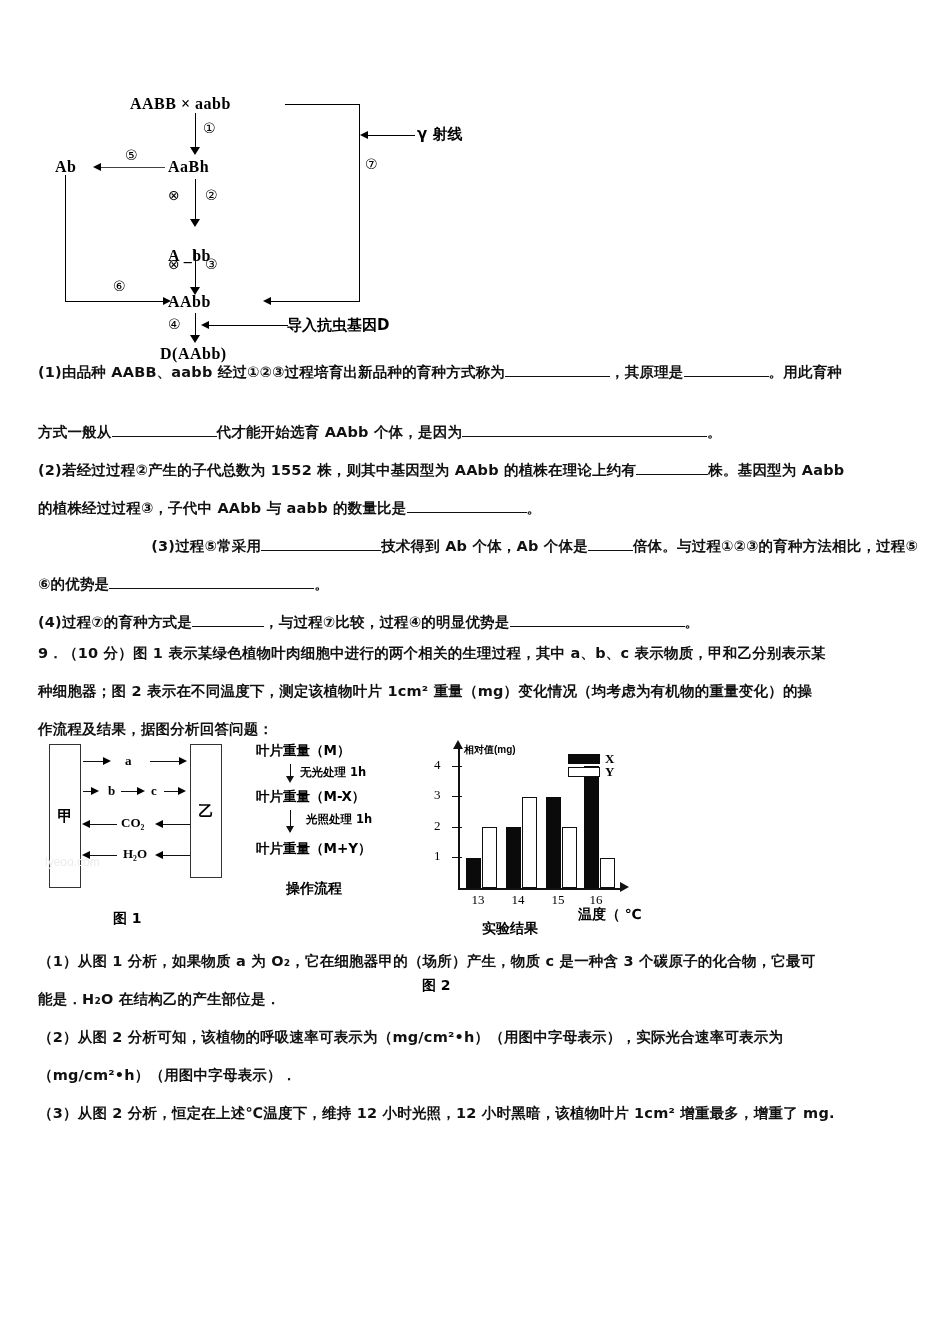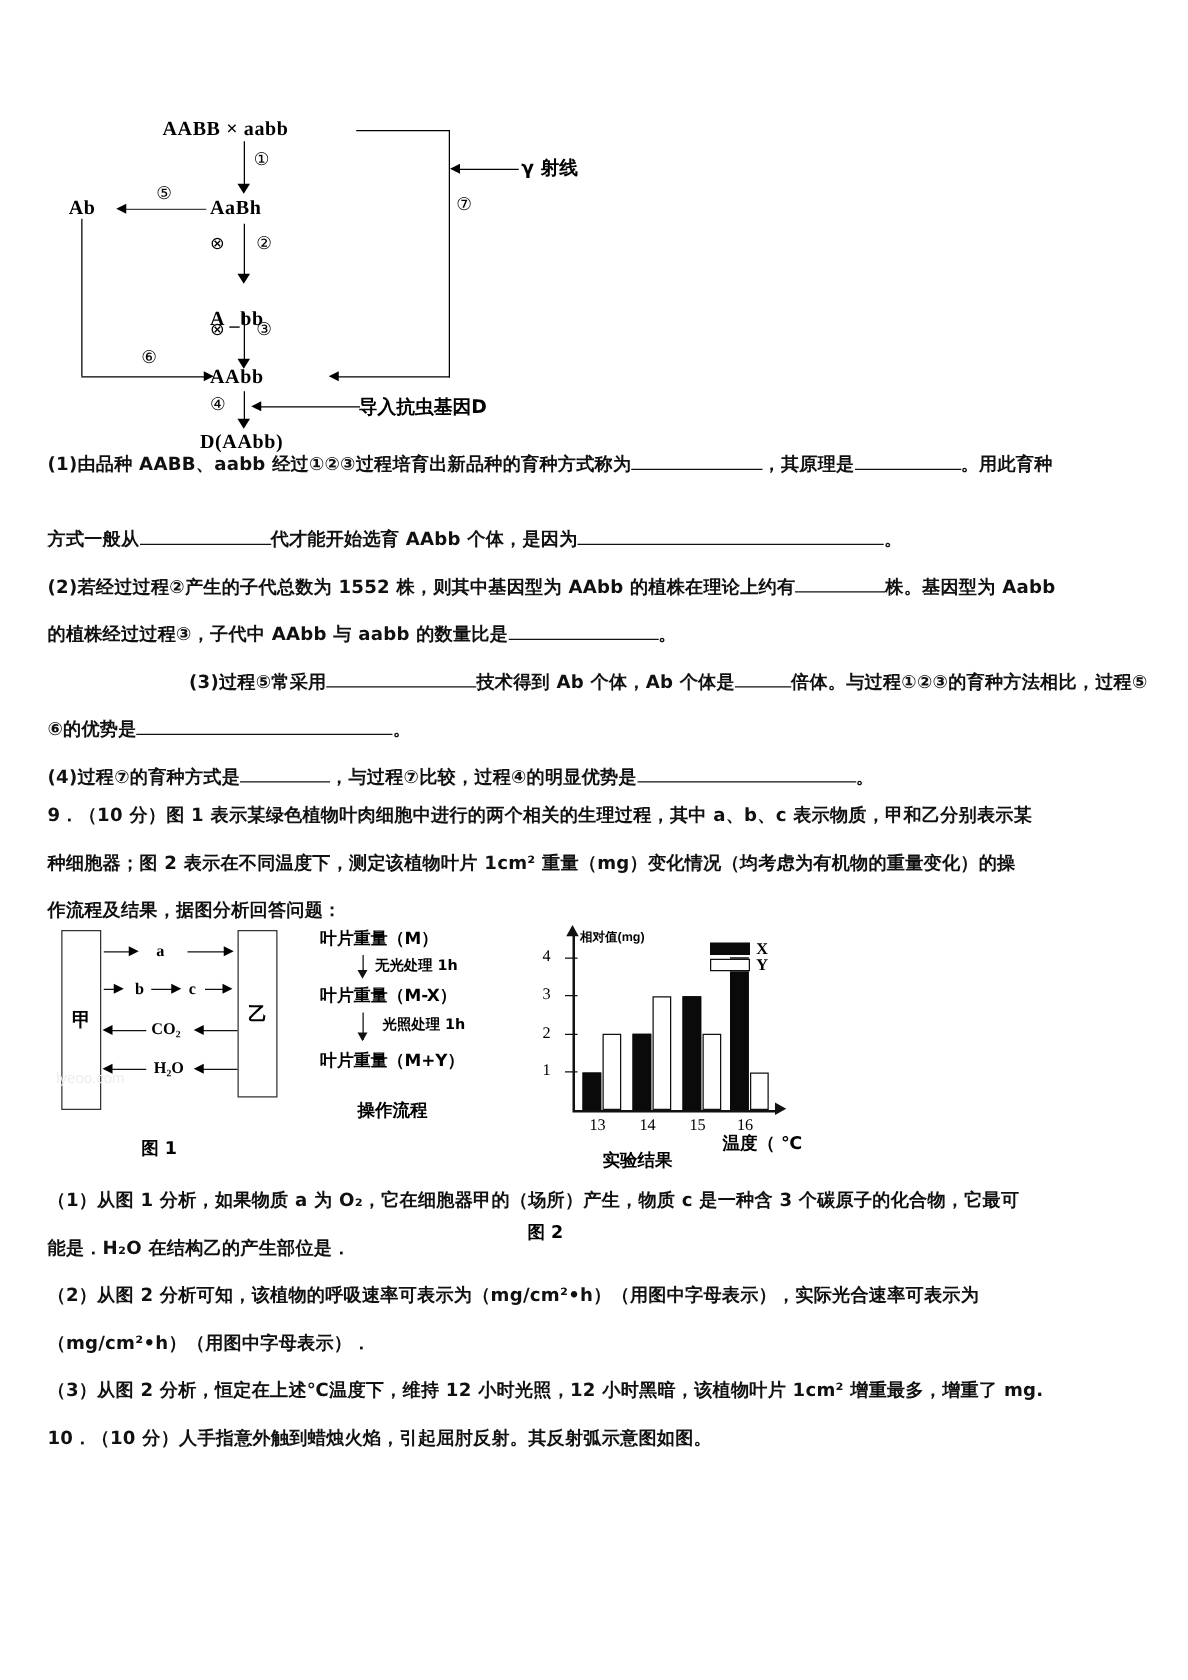--- a/index.html
+++ b/index.html
@@ -524,15 +524,14 @@
   </div>
 
   <div class="watermark">lyeoo.com</div>
 
   <div class="qtext" style="top:942px;">（1）从图 1 分析，如果物质 a 为 O₂，它在细胞器甲的（场所）产生，物质 c 是一种含 3 个碳原子的化合物，它最可</div>
   <div class="qtext" style="top:980px;">能是．H₂O 在结构乙的产生部位是．</div>
   <div class="qtext" style="top:1018px;">（2）从图 2 分析可知，该植物的呼吸速率可表示为（mg/cm²•h）（用图中字母表示），实际光合速率可表示为</div>
   <div class="qtext" style="top:1056px;">（mg/cm²•h）（用图中字母表示）．</div>
   <div class="qtext" style="top:1094px;">（3）从图 2 分析，恒定在上述℃温度下，维持 12 小时光照，12 小时黑暗，该植物叶片 1cm² 增重最多，增重了 mg.</div>
 
-  <div class="qtext" style="top:1132px;">10．（10 分）人手指意外触到蜡烛火焰，引起屈肘反射。其反射弧示意图如图。</div>
 
 </div>
 
 </body></html>

